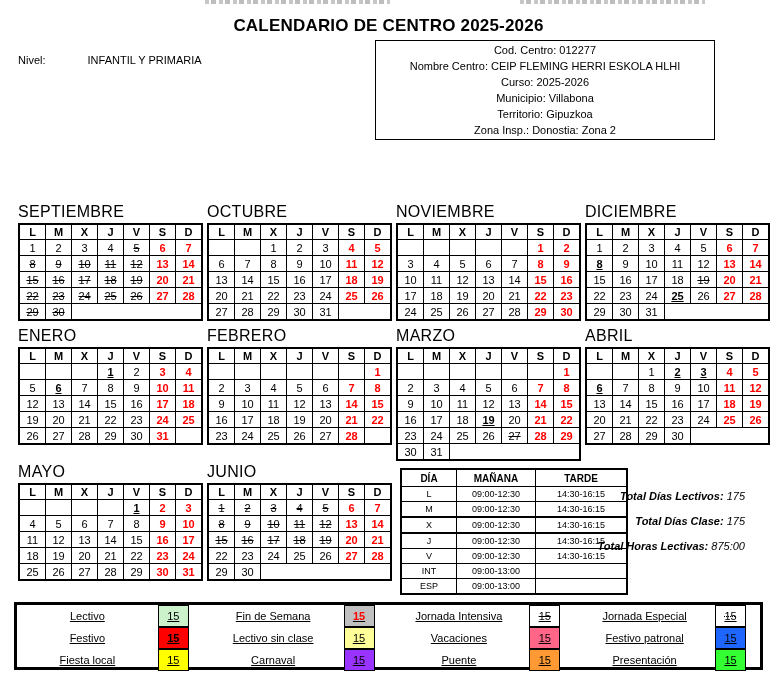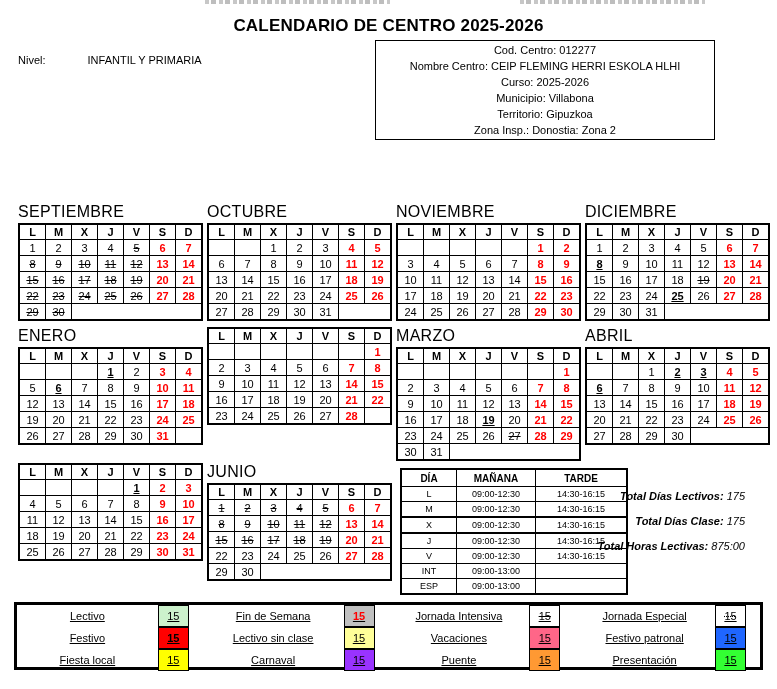--- a/index.html
+++ b/index.html
@@ -374,20 +374,21 @@
             <td class="t-L">27</td>
             <td class="t-L">28</td>
             <td class="t-L">29</td>
             <td class="t-L">30</td>
             <td class="t-W">31</td>
           </tr>
         </tbody>
       </table>
     </div>
     <div class="month m5">
+      <div class="mtitle">FEBRERO</div>
       <table class="cal">
         <tbody>
           <tr class="hdr">
             <td>L</td>
             <td>M</td>
             <td>X</td>
             <td>J</td>
             <td>V</td>
             <td>S</td>
             <td>D</td>
@@ -556,20 +557,21 @@
           <tr>
             <td class="t-L">27</td>
             <td class="t-L">28</td>
             <td class="t-L">29</td>
             <td class="t-L">30</td>
           </tr>
         </tbody>
       </table>
     </div>
     <div class="month m8">
+      <div class="mtitle">MAYO</div>
       <table class="cal">
         <tbody>
           <tr class="hdr">
             <td>L</td>
             <td>M</td>
             <td>X</td>
             <td>J</td>
             <td>V</td>
             <td>S</td>
             <td>D</td>

